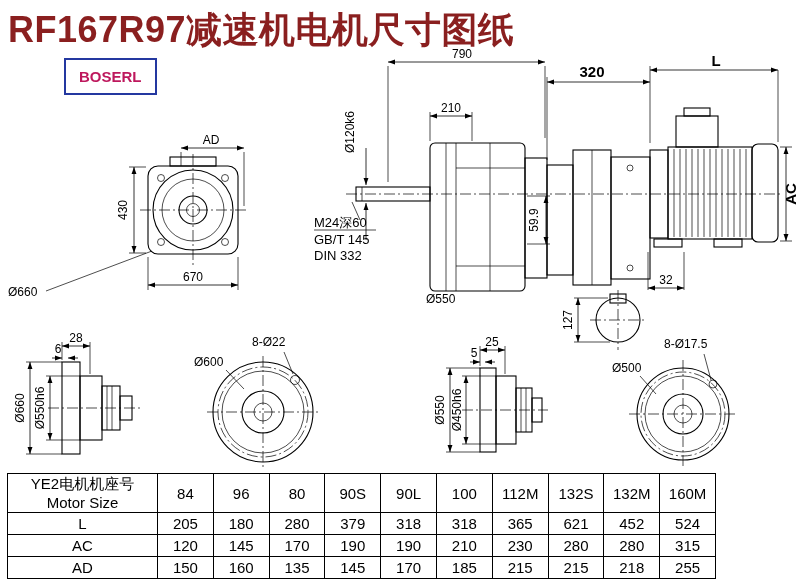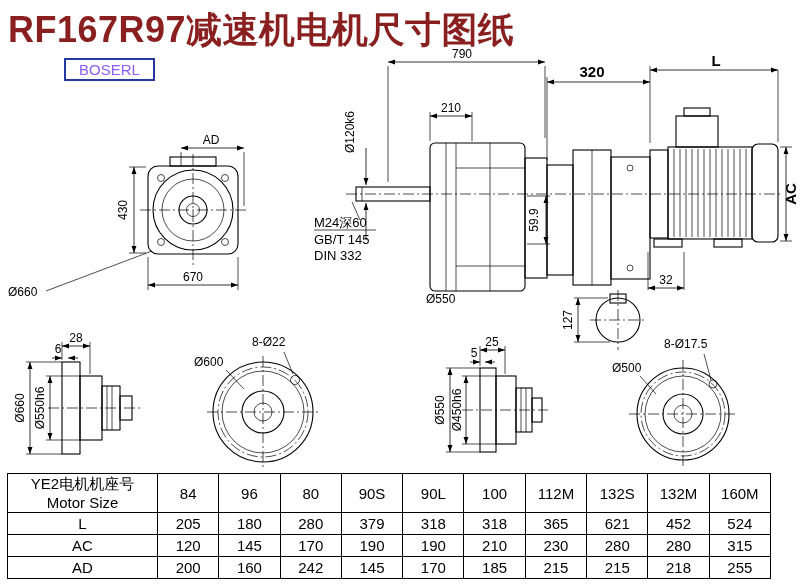--- a/index.html
+++ b/index.html
@@ -1,28 +1,28 @@
 <!DOCTYPE html>
 <html><head>
 <meta charset="utf-8">
 <style>
 *{margin:0;padding:0;box-sizing:border-box}
 html,body{width:800px;height:586px}
 body{position:relative;background:#fff;font-family:"Liberation Sans",sans-serif;overflow:hidden}
 .title{position:absolute;left:8px;top:6px;font-size:36px;font-weight:700;color:#8a1f1f;letter-spacing:.5px}
-.brand{position:absolute;left:64px;top:58px;border:2px solid #2438a0;color:#8b5cf6;font-size:15px;font-weight:400;padding:1px 13px;background:#fff}
+.brand{position:absolute;left:64px;top:58px;border:2px solid #2438a0;color:#be185d;font-size:15px;font-weight:700;padding:8px 13px;background:#fff}
 svg.draw{position:absolute;left:0;top:0}
 .o{stroke:#000;stroke-width:1.1;fill:none}
 .t{stroke:#000;stroke-width:.7;fill:none}
 .dm{stroke:#000;stroke-width:.8;fill:none}
 .cl{stroke:#000;stroke-width:.7;fill:none;stroke-dasharray:11 3 2 3}
 svg text{font-family:"Liberation Sans",sans-serif;font-size:12px;fill:#000}
 text.md{font-size:13px}
 text.big{font-size:15px;font-weight:700}
-.dim-table{position:absolute;left:7px;top:473px;width:764px;border-collapse:collapse;table-layout:fixed}
+.dim-table{position:absolute;left:7px;top:473px;width:709px;border-collapse:collapse;table-layout:fixed}
 .dim-table th,.dim-table td{border:1px solid #000;text-align:center;font-size:15px;font-weight:400;color:#000;height:22px;padding:0;overflow:hidden}
 .dim-table .label-col{width:150px}
 .hdr-label{text-align:left;padding-left:10px;line-height:19px}
 </style>
 </head>
 <body>
 
 <div class="title">RF167R97减速机电机尺寸图纸</div>
 <div class="brand">BOSERL</div>
 
@@ -322,23 +322,23 @@
     <td>190</td>
     <td>190</td>
     <td>210</td>
     <td>230</td>
     <td>280</td>
     <td>280</td>
     <td>315</td>
   </tr>
   <tr>
     <td>AD</td>
-    <td>200</td>
+    <td>150</td>
     <td>160</td>
-    <td>242</td>
+    <td>135</td>
     <td>145</td>
     <td>170</td>
     <td>185</td>
     <td>215</td>
     <td>215</td>
     <td>218</td>
     <td>255</td>
   </tr>
   </tbody>
 </table>

